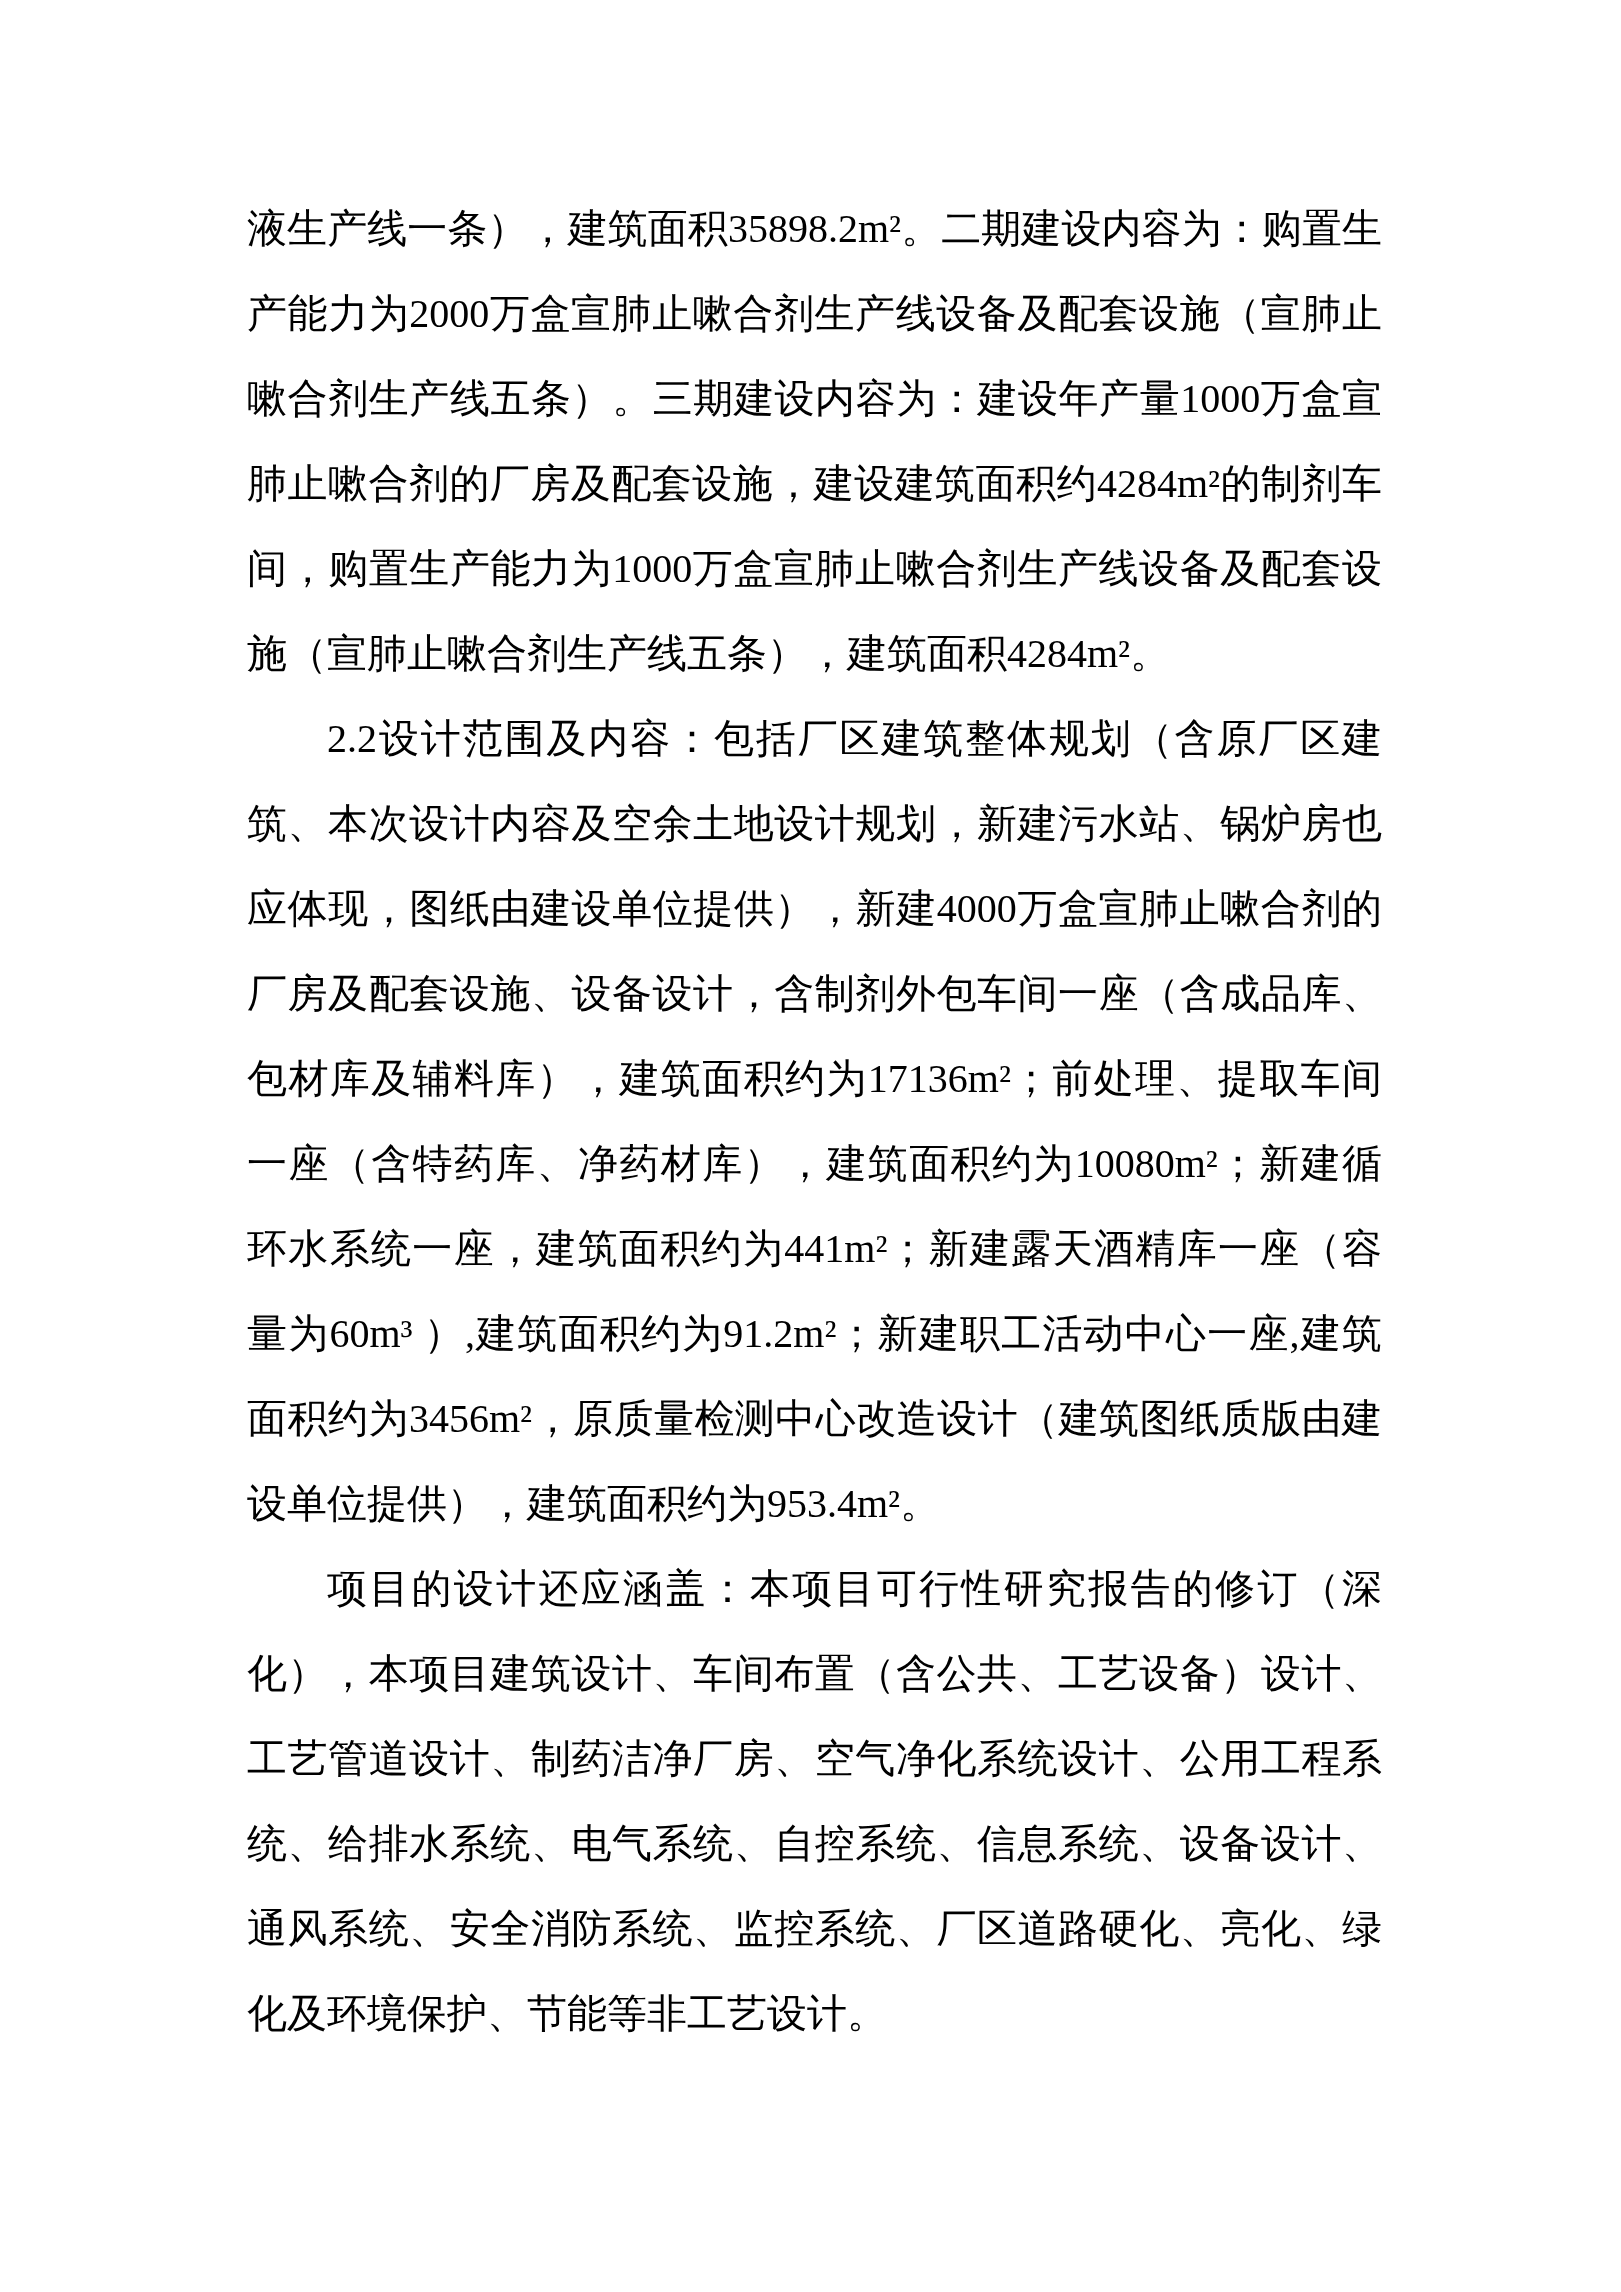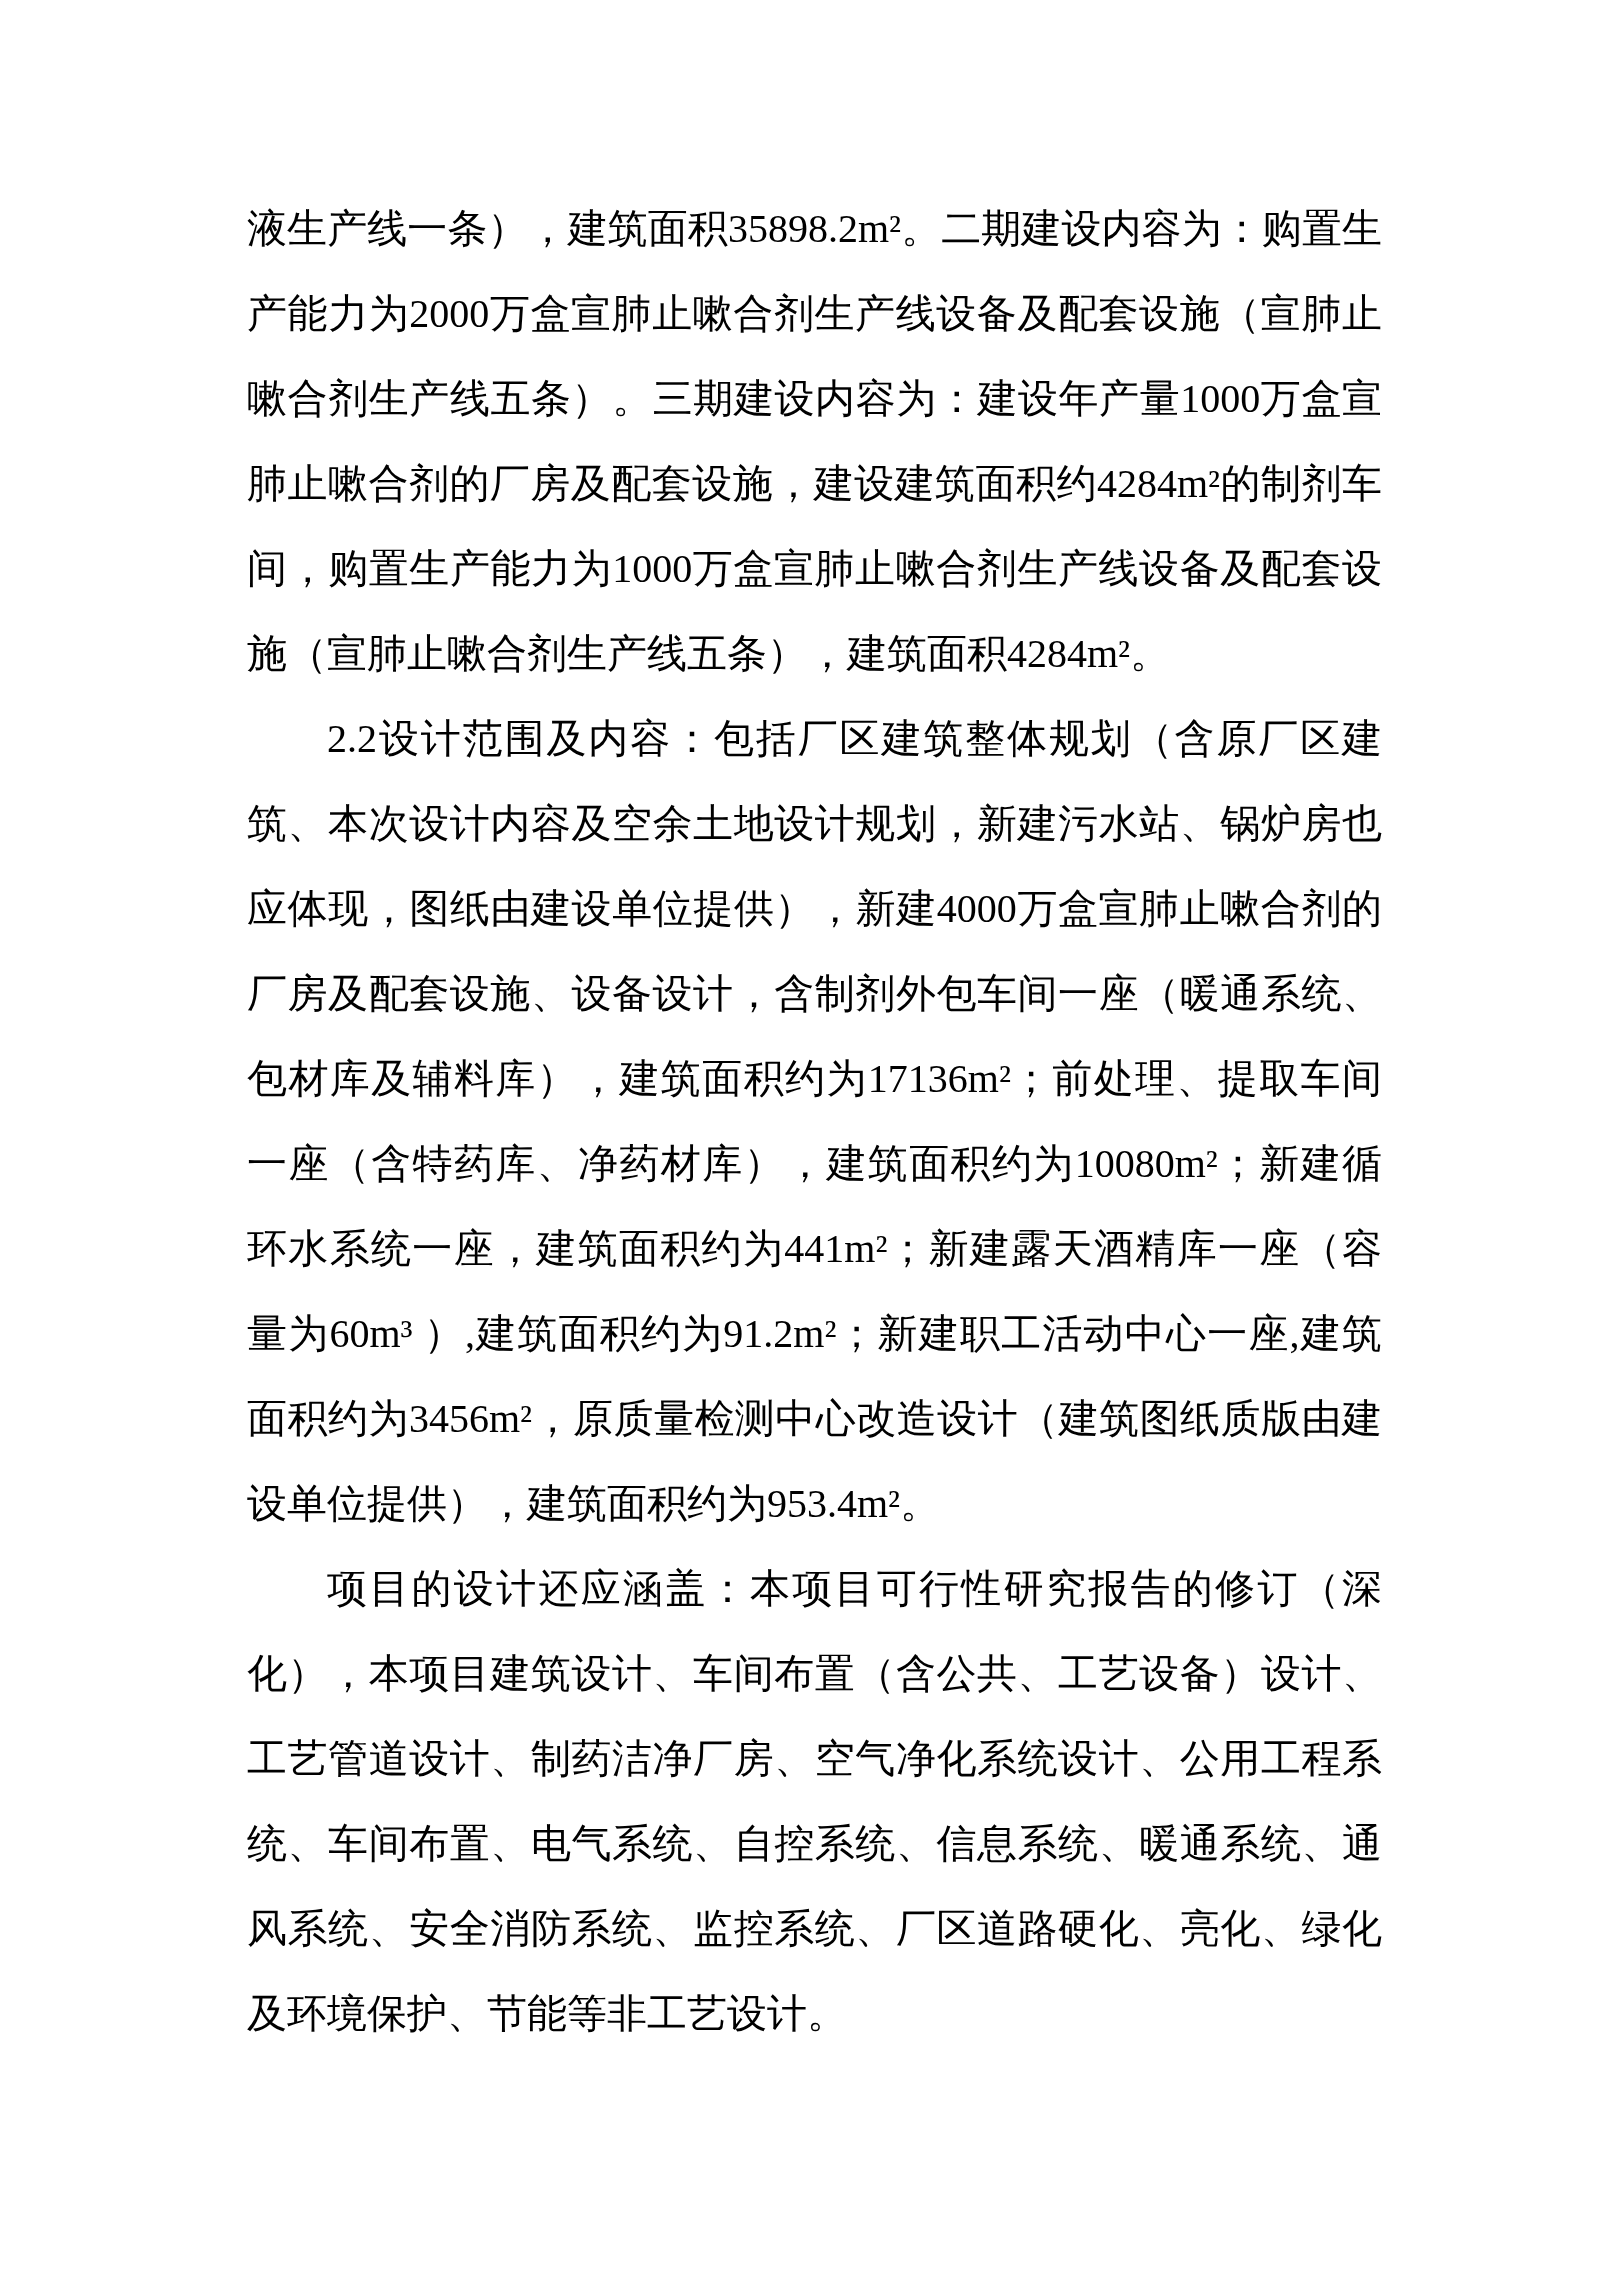--- a/index.html
+++ b/index.html
@@ -31,17 +31,17 @@
     .doc-body p.para.indent {
       text-indent: 2em;
     }
   </style>
 </head>
 <body>
 
 <div class="page">
   <div class="doc-body">
     <p class="para">液生产线一条），建筑面积35898.2m²。二期建设内容为：购置生产能力为2000万盒宣肺止嗽合剂生产线设备及配套设施（宣肺止嗽合剂生产线五条）。三期建设内容为：建设年产量1000万盒宣肺止嗽合剂的厂房及配套设施，建设建筑面积约4284m²的制剂车间，购置生产能力为1000万盒宣肺止嗽合剂生产线设备及配套设施（宣肺止嗽合剂生产线五条），建筑面积4284m²。</p>
-    <p class="para indent">2.2设计范围及内容：包括厂区建筑整体规划（含原厂区建筑、本次设计内容及空余土地设计规划，新建污水站、锅炉房也应体现，图纸由建设单位提供），新建4000万盒宣肺止嗽合剂的厂房及配套设施、设备设计，含制剂外包车间一座（暖通系统、包材库及辅料库），建筑面积约为17136m²；前处理、提取车间一座（含特药库、净药材库），建筑面积约为10080m²；新建循环水系统一座，建筑面积约为441m²；新建露天酒精库一座（容量为60m³ ）,建筑面积约为91.2m²；新建职工活动中心一座,建筑面积约为3456m²，原质量检测中心改造设计（建筑图纸质版由建设单位提供），建筑面积约为953.4m²。</p>
-    <p class="para indent">项目的设计还应涵盖：本项目可行性研究报告的修订（深化），本项目建筑设计、车间布置（含公共、工艺设备）设计、工艺管道设计、制药洁净厂房、空气净化系统设计、公用工程系统、车间布置、电气系统、自控系统、信息系统、暖通系统、通风系统、安全消防系统、监控系统、厂区道路硬化、亮化、绿化及环境保护、节能等非工艺设计。</p>
+    <p class="para indent">2.2设计范围及内容：包括厂区建筑整体规划（含原厂区建筑、本次设计内容及空余土地设计规划，新建污水站、锅炉房也应体现，图纸由建设单位提供），新建4000万盒宣肺止嗽合剂的厂房及配套设施、设备设计，含制剂外包车间一座（含成品库、包材库及辅料库），建筑面积约为17136m²；前处理、提取车间一座（含特药库、净药材库），建筑面积约为10080m²；新建循环水系统一座，建筑面积约为441m²；新建露天酒精库一座（容量为60m³ ）,建筑面积约为91.2m²；新建职工活动中心一座,建筑面积约为3456m²，原质量检测中心改造设计（建筑图纸质版由建设单位提供），建筑面积约为953.4m²。</p>
+    <p class="para indent">项目的设计还应涵盖：本项目可行性研究报告的修订（深化），本项目建筑设计、车间布置（含公共、工艺设备）设计、工艺管道设计、制药洁净厂房、空气净化系统设计、公用工程系统、给排水系统、电气系统、自控系统、信息系统、设备设计、通风系统、安全消防系统、监控系统、厂区道路硬化、亮化、绿化及环境保护、节能等非工艺设计。</p>
   </div>
 </div>
 
 
 </body></html>

